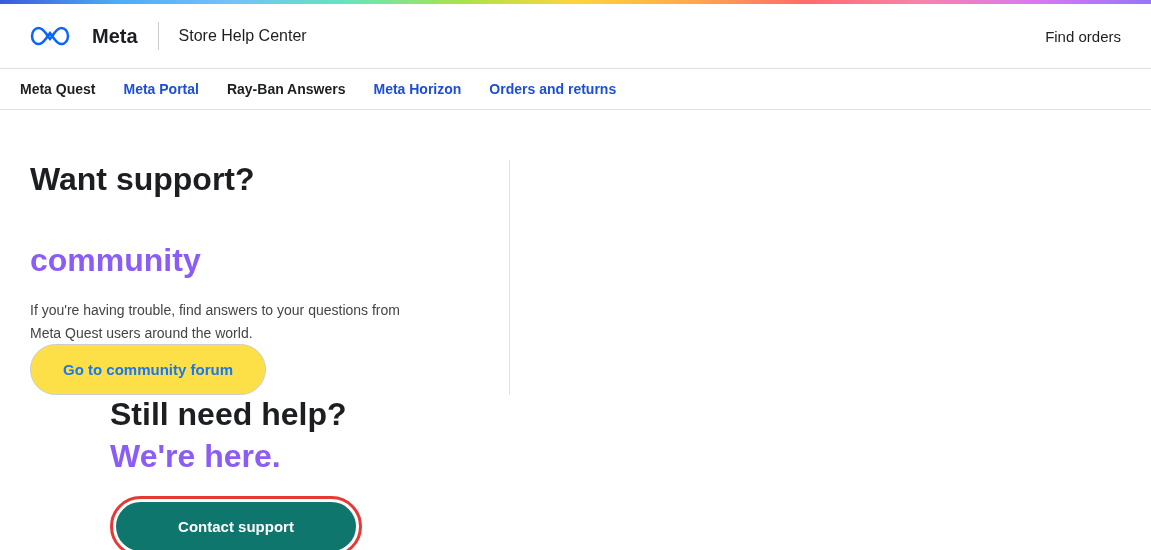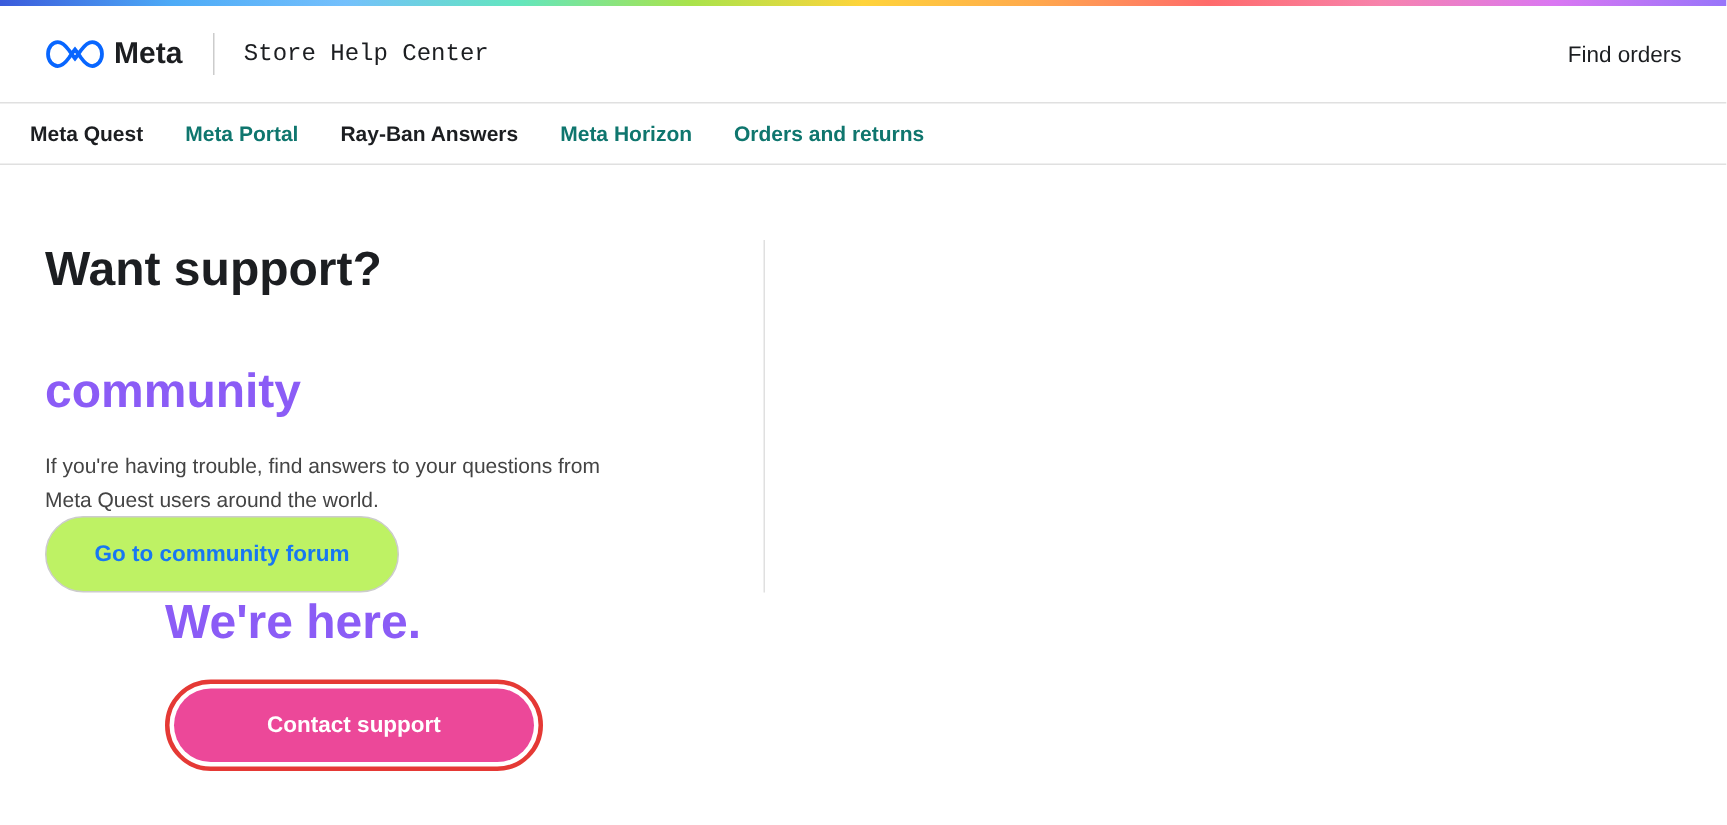--- a/index.html
+++ b/index.html
@@ -26,34 +26,33 @@
     .header-divider {
       width: 1px;
       height: 28px;
       background: #ccc;
       margin: 0 20px;
     }
     .header-title {
       font-size: 16px;
       font-weight: 500;
       color: #1c1e21;
-      font-family: Liberation Mono, monospace;
     }
     .header-right {
       margin-left: auto;
       font-size: 15px;
       color: #1c1e21;
       cursor: pointer;
     }
 
     
     .meta-logo {
       display: flex;
       align-items: center;
-      gap: 6px;
+      gap: 22px;
       justify-content: space-between;
     }
     .meta-logo-text {
       font-size: 20px;
       font-weight: 700;
       color: #1c1e21;
     }
 
     
     .nav {
@@ -68,21 +67,21 @@
       color: #1c1e21;
       cursor: pointer;
       font-weight: 600;
       text-decoration: none;
     }
     .nav-item.active {
       color: #1c1e21;
       font-weight: 700;
     }
     .nav-item.blue {
-      color: #0f766e;
+      color: #1d4ed8;
     }
 
     
     .main {
       display: flex;
       padding: 50px 30px 40px 30px;
       gap: 0;
       flex-direction: column;
     }
 
@@ -121,21 +120,21 @@
       max-width: 380px;
     }
 
     .community-button {
       display: inline-flex;
       align-items: center;
       justify-content: center;
       padding: 16px 32px;
       border: 1.5px solid #ccc;
       border-radius: 50px;
-      background: #bef264;
+      background: #fde047;
       cursor: pointer;
       font-size: 15px;
       font-weight: 600;
       color: #1877f2;
       min-width: 200px;
       text-align: center;
     }
 
     .contact-support-wrapper {
       display: inline-block;
@@ -143,21 +142,21 @@
       border-radius: 50px;
       padding: 3px;
     }
 
     .contact-button {
       display: inline-flex;
       align-items: center;
       justify-content: center;
       padding: 16px 48px;
       border-radius: 50px;
-      background: #ec4899;
+      background: #0f766e;
       cursor: pointer;
       font-size: 15px;
       font-weight: 600;
       color: #fff;
       border: none;
       min-width: 240px;
     }
 
     .section-subtext {
       font-size: 14px;
@@ -199,19 +198,20 @@
     <div class="section-heading-dark">Want support?</div>
     <div class="section-heading-purple">
       <br>
       <span>community</span>
     </div>
     <p class="section-body-text">If you're having trouble, find answers to your questions from Meta Quest users around the world.</p>
     <button class="community-button">Go to community forum</button>
   </div>
 
   <div class="right-panel">
+    <div class="section-heading-dark">Still need help?</div>
     <div class="section-heading-purple">We're here.</div>
     <div class="contact-support-wrapper">
       <button class="contact-button">Contact support</button>
     </div>
   </div>
 
 </div>
 
 </body></html>

